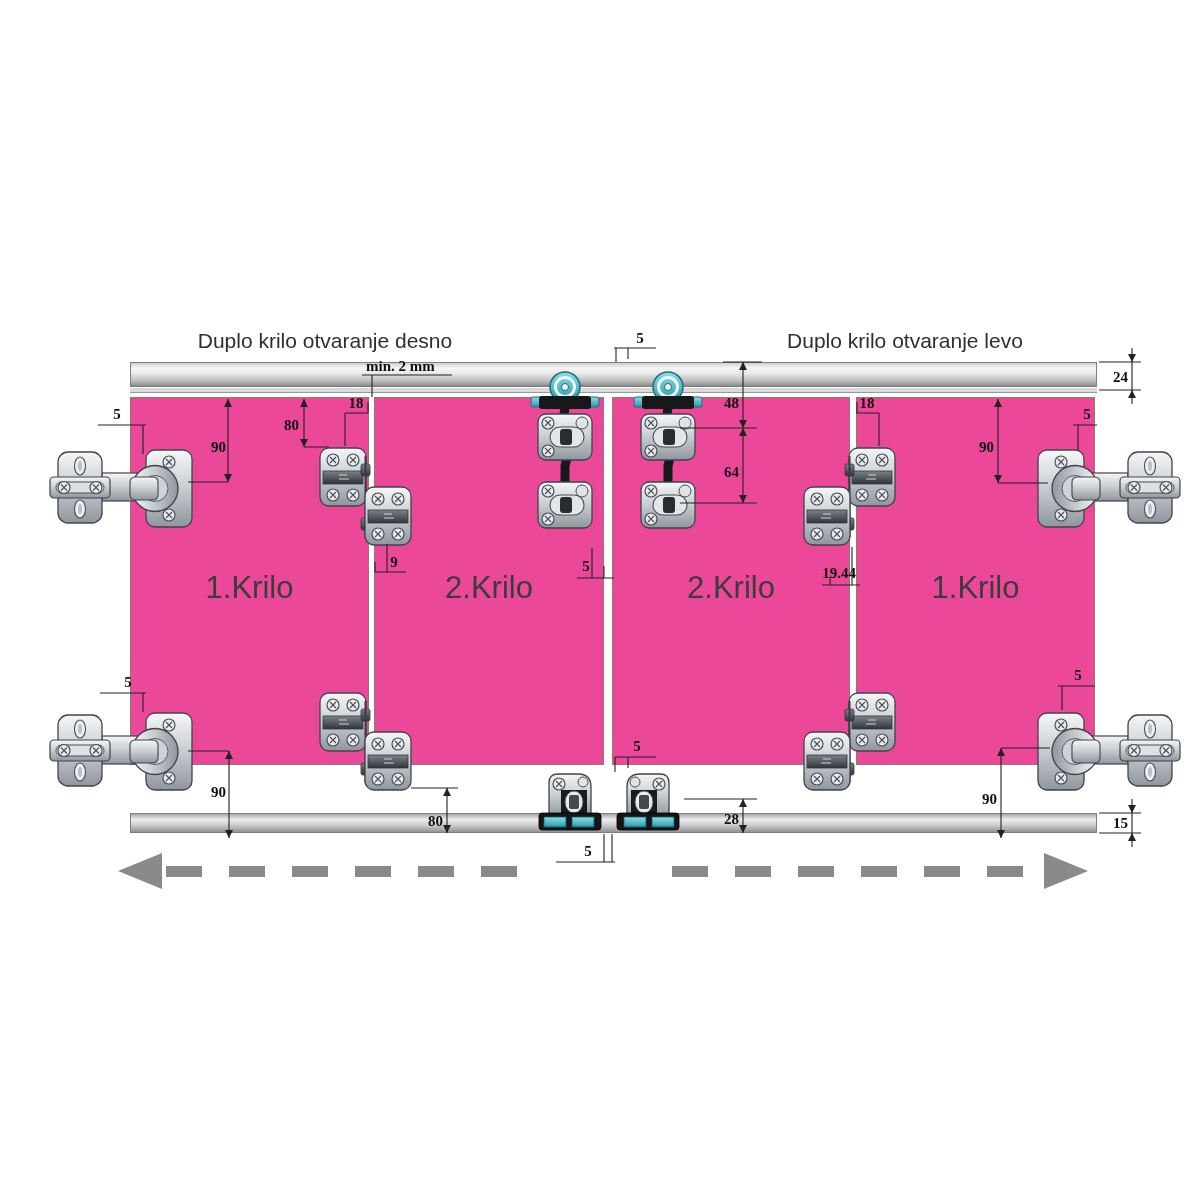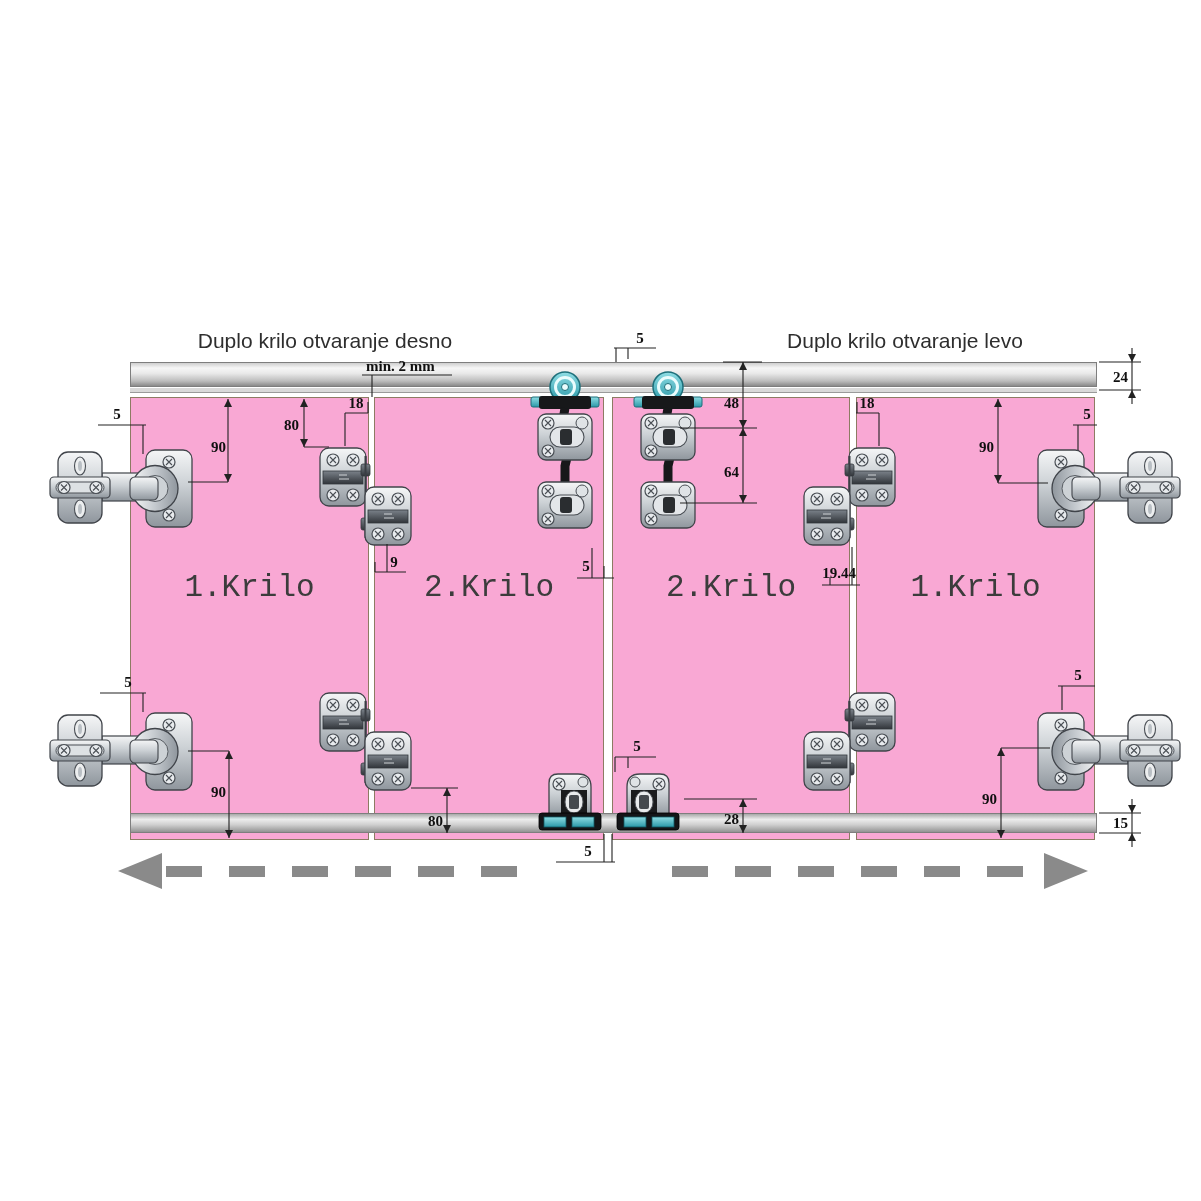--- a/index.html
+++ b/index.html
@@ -9,22 +9,22 @@
   .title.left  { left:125px; top:329px; }
   .title.right { left:705px; top:329px; }
   .rail-top { position:absolute; left:130px; top:362px; width:967px; height:25px;
     background:linear-gradient(180deg,#cfcfcf 0%,#f6f6f6 22%,#e9e9e9 45%,#bdbdbd 78%,#8a8a8a 100%);
     border:1px solid #7e7e7e; box-sizing:border-box; }
   .rail-strip { position:absolute; left:130px; top:388px; width:967px; height:5px;
     background:#d9d9d9; border-bottom:1px solid #9a9a9a; box-sizing:border-box; }
   .rail-bottom { position:absolute; left:130px; top:813px; width:967px; height:20px;
     background:linear-gradient(180deg,#a9a9a9 0%,#ececec 30%,#cfcfcf 60%,#939393 100%);
     border:1px solid #7e7e7e; box-sizing:border-box; z-index:3; }
-  .panel { position:absolute; top:397px; height:443px; background:#f9a8d4;
-    border:1.5px solid #8d7b63; box-sizing:border-box; z-index:1;font-family:Liberation Mono, monospace; }
+  .panel { position:absolute; top:397px; height:368px; background:#ec4899;
+    border:1.5px solid #8d7b63; box-sizing:border-box; z-index:1; }
   .p1 { left:130px; width:239px; }
   .p2 { left:374px; width:230px; }
   .p3 { left:612px; width:238px; }
   .p4 { left:856px; width:239px; }
   .plabel { position:absolute; left:0; top:172px; width:100%; text-align:center;
     font-size:31px; color:#3c3c3c; }
   .dash { position:absolute; top:866px; height:11px; z-index:2;
     background:repeating-linear-gradient(90deg,#8a8a8a 0 36px,transparent 36px 63px); }
   .dash-left  { left:166px; width:364px; }
   .dash-right { left:672px; width:364px; }

